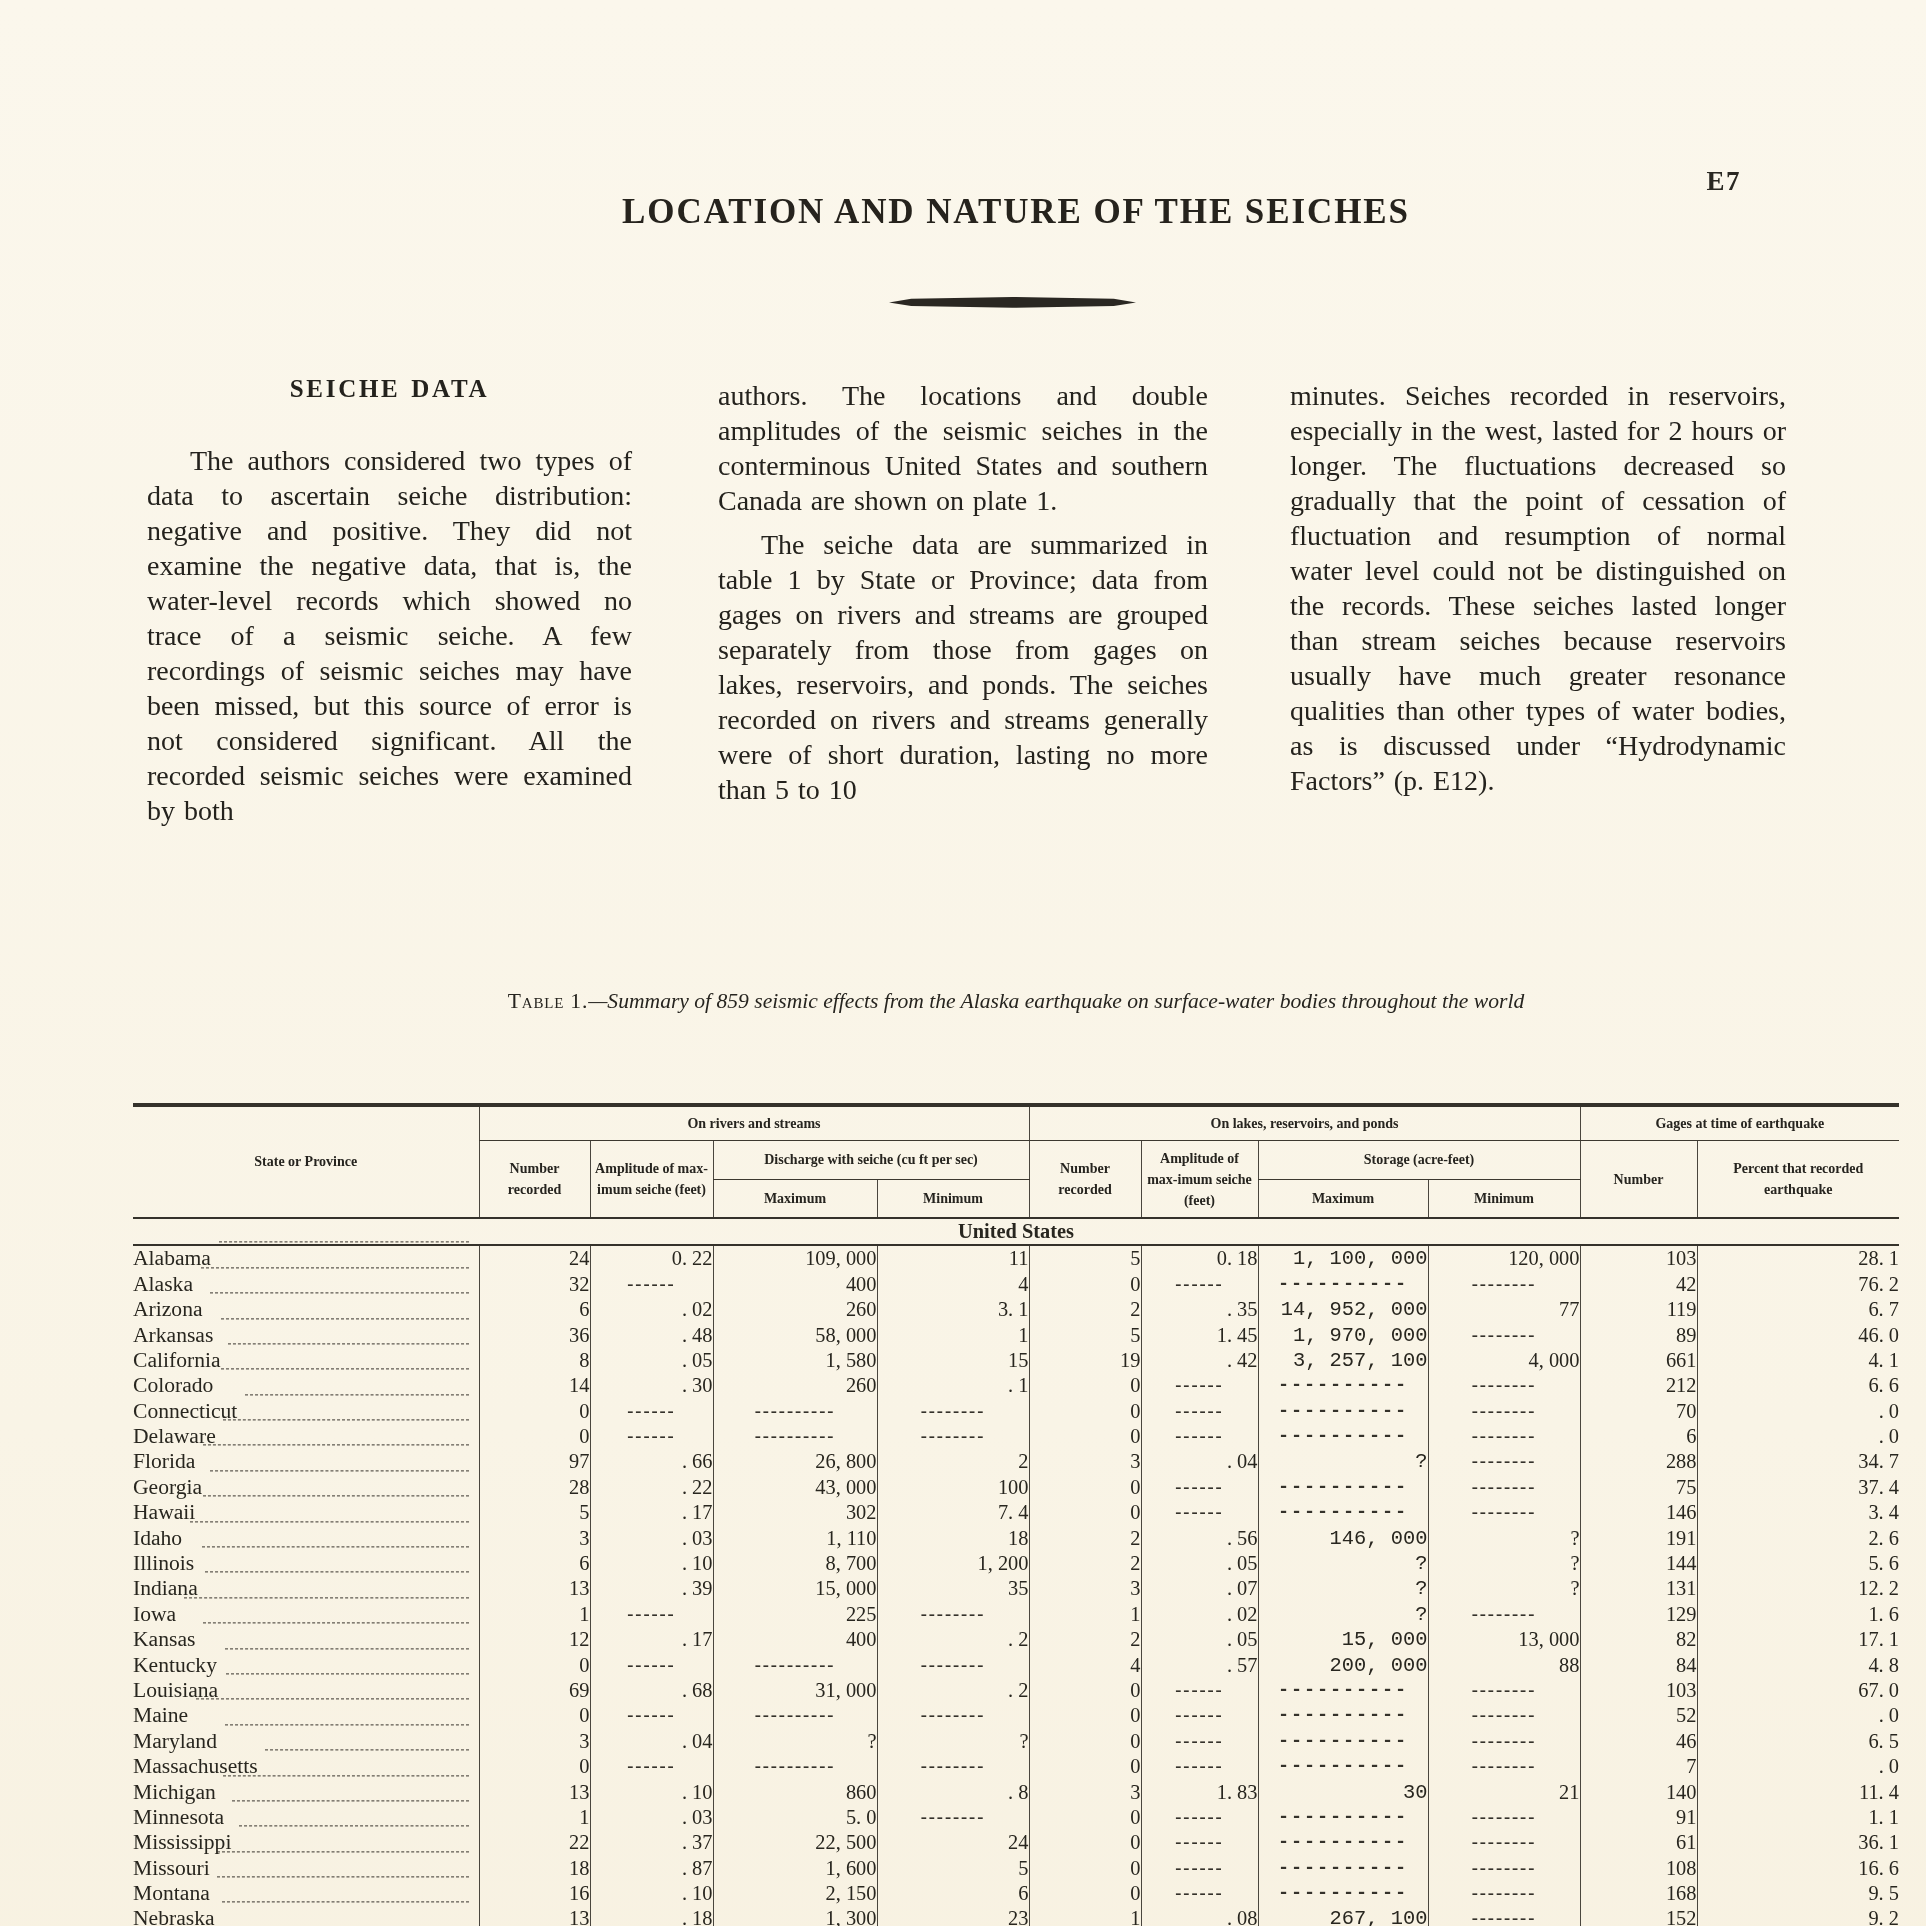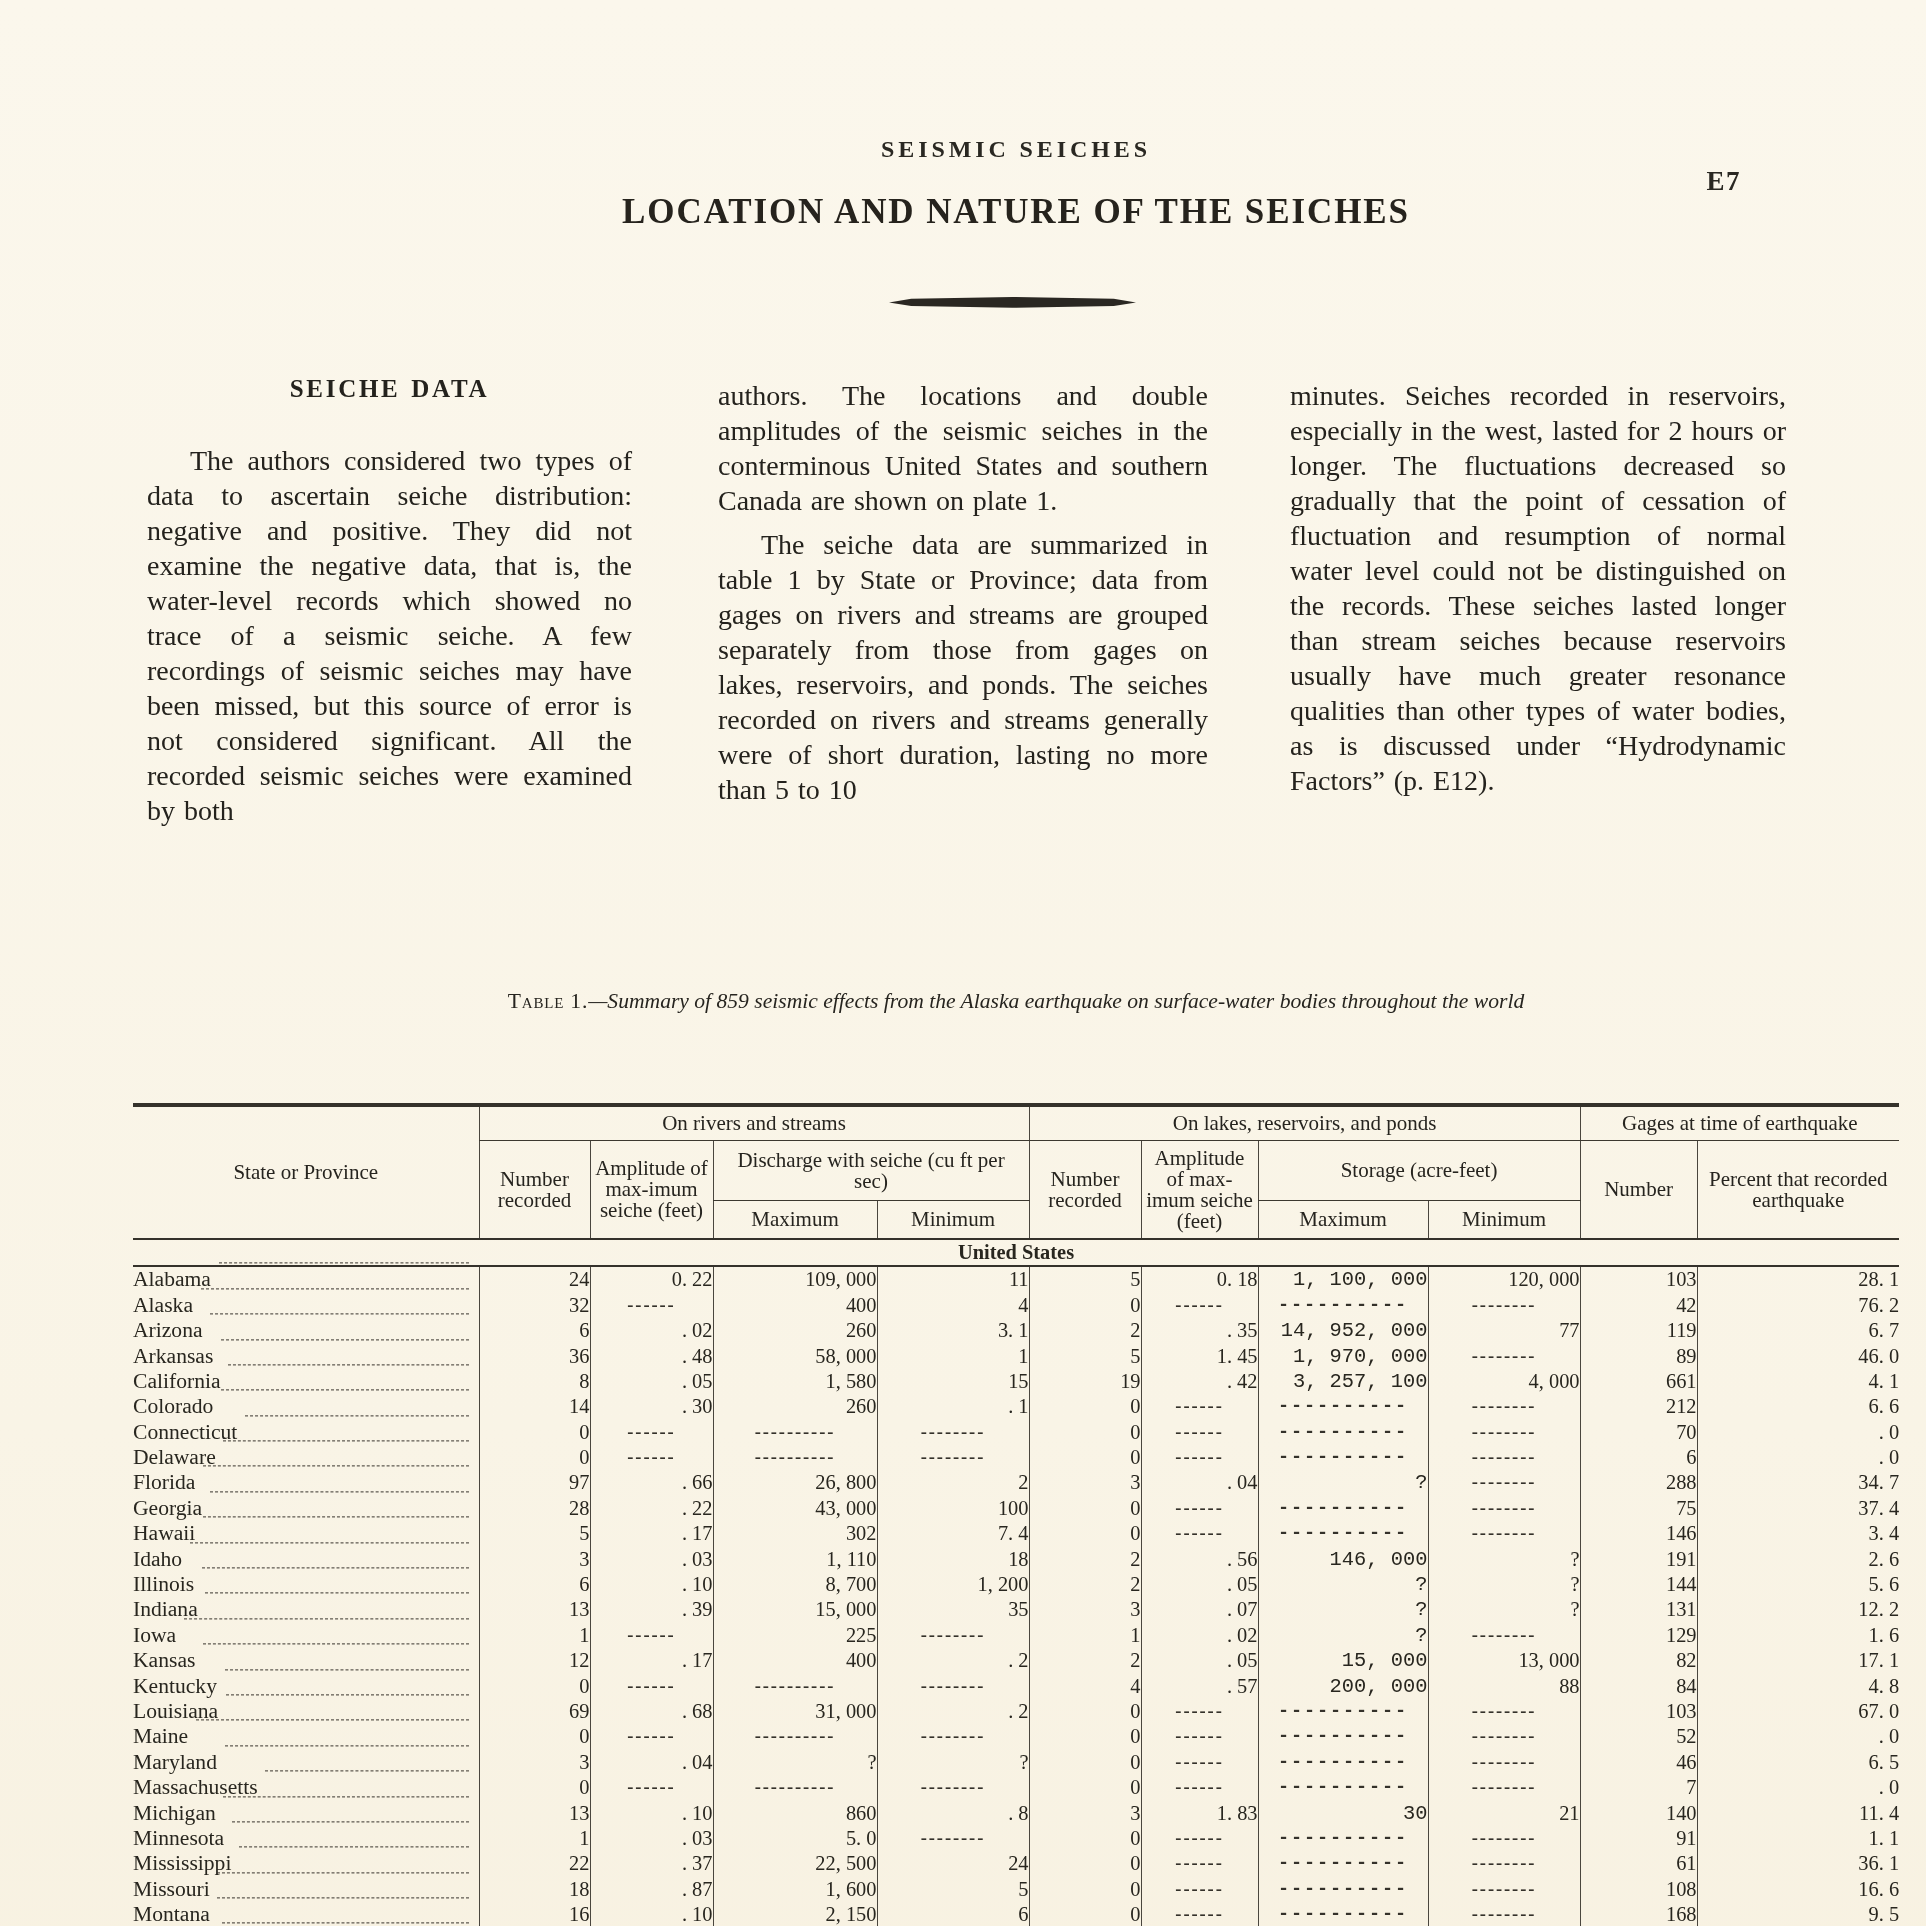--- a/index.html
+++ b/index.html
@@ -56,21 +56,21 @@
   .cap-label{font-variant:small-caps;letter-spacing:0.8px;}
   .cap-body{font-style:italic;}
   
   table.seiche{
     position:absolute;top:1103px;left:133px;width:1766px;
     border-collapse:collapse;table-layout:fixed;
     border-top:4.2px solid #35322b;
     font-family:"Liberation Serif","DejaVu Serif",serif;
   }
   table.seiche th{
-    font-weight:normal;font-size:21px;line-height:21px;
+    font-weight:bold;font-size:14px;line-height:21px;
     text-align:center;vertical-align:middle;padding:6.2px 4.6px;color:#26241f;
   }
   .bl{border-left:1.5px solid #4a463e;}
   .bb{border-bottom:1.5px solid #3c382f;}
   .hb{border-bottom:2.7px solid #35322b;}
   tr.section-row td{
     border-bottom:2.7px solid #35322b;
     font-weight:bold;font-size:19px;text-align:center;
     padding:8.5px 0 11.6px 0;color:#26241f;
   }
@@ -97,21 +97,20 @@
   td.c-state{padding-left:10.8px;}
   .stwrap{display:flex;align-items:flex-start;}
   .st-name{font-size:21.6px;white-space:nowrap;}
   .leader{flex:1 1 auto;border-bottom:1.9px dashed #38342d;margin:0 10px 0 7.7px;transform:translateY(-4.6px);}
 </style>
 </head>
 <body>
 
 <div class="page">
 
-  <div class="running-head">SEISMIC SEICHES</div>
   <div class="page-num">E7</div>
 
   <div class="main-title">LOCATION AND NATURE OF THE SEICHES</div>
   <div class="diamond-rule"></div>
 
   <div class="textcol" id="col1">
     <div class="section-heading">SEICHE DATA</div>
     <p class="indent">The authors considered two types of data to ascertain seiche distribution: negative and positive. They did not examine the negative data, that is, the water-level records which showed no trace of a seismic seiche. A few recordings of seismic seiches may have been missed, but this source of error is not considered significant. All the recorded seismic seiches were examined by both</p>
   </div>
 

